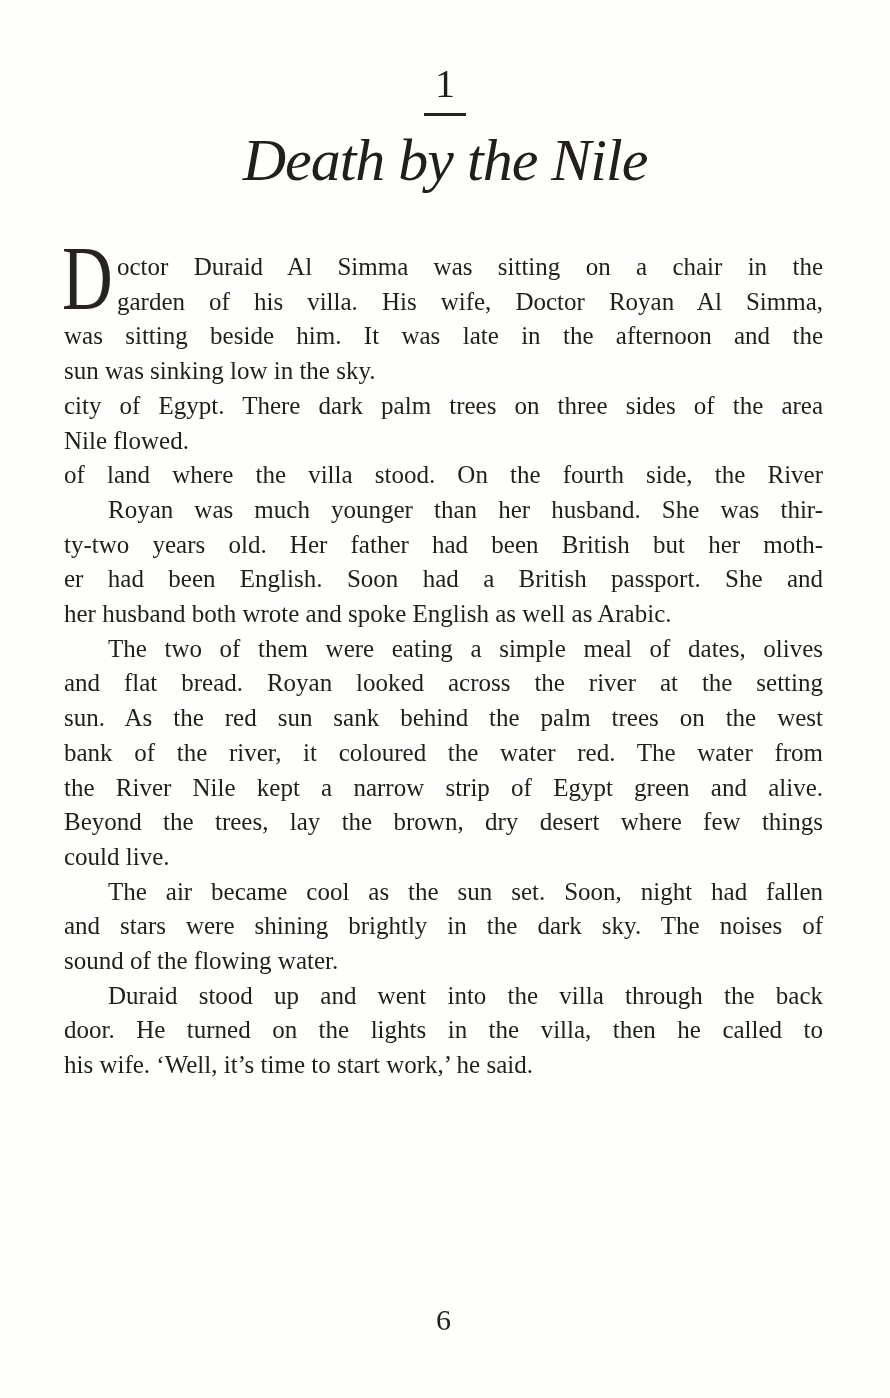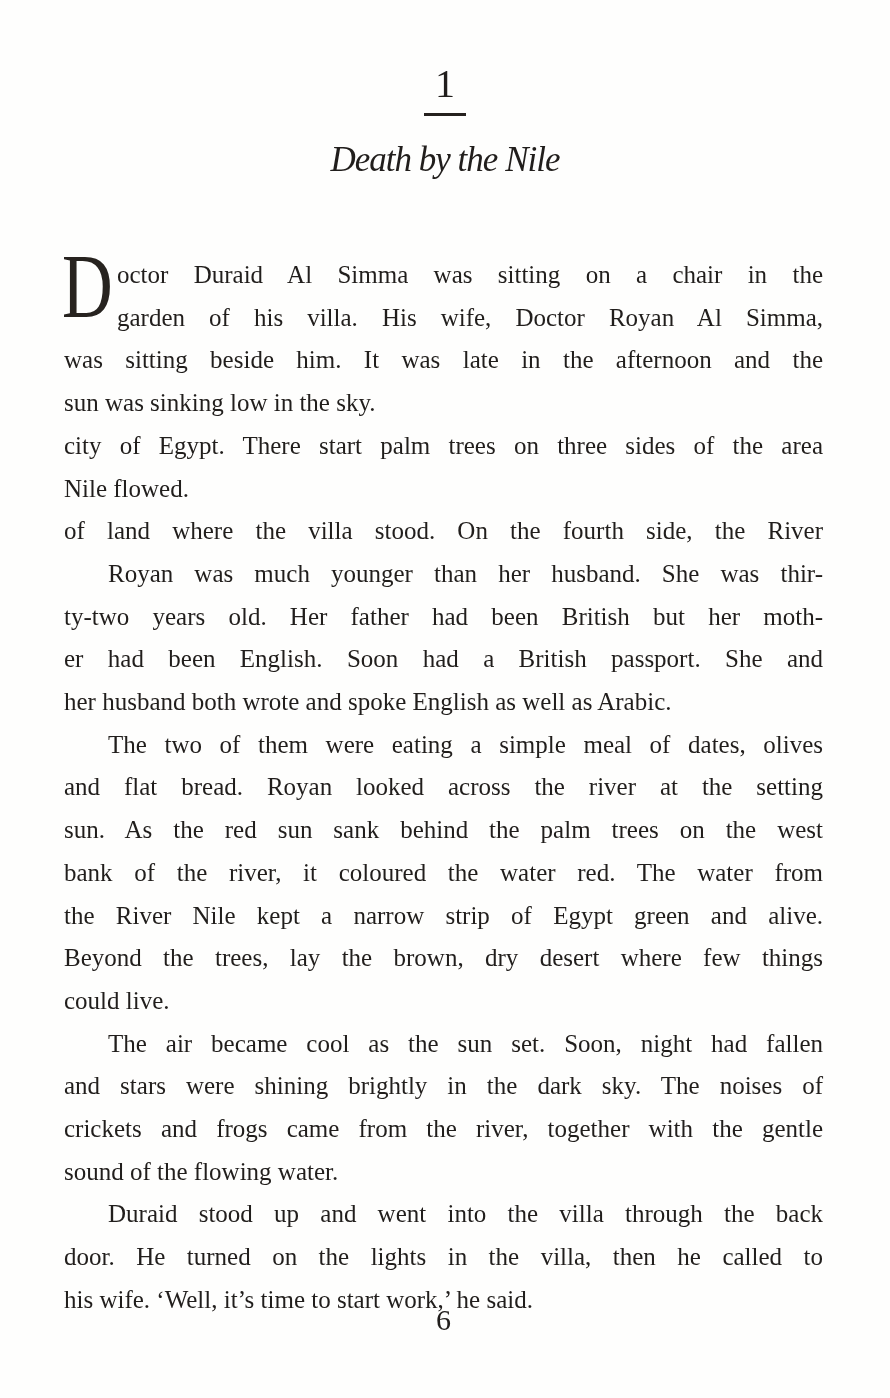--- a/index.html
+++ b/index.html
@@ -24,36 +24,35 @@
     display: inline-block;
     font-size: 40px; line-height: 44px;
     padding: 0 11px 7px 11px;
     border-bottom: 3px solid #25211e;
   }
   
   .chapter-title {
     position: absolute; top: 131px; left: 0; right: 0;
     text-align: center;
     font-style: italic;
-    font-size: 35px; line-height: 58px;
+    font-size: 60px; line-height: 58px;
     letter-spacing: -1px;
   }
   
   .body-text {
     position: absolute; top: 250px; left: 64px;
     width: 759px;
     font-size: 25px;
     line-height: 34.7px;
   }
   .para { position: relative; margin: 0; }
   .line {
     text-align: justify;
     text-align-last: justify;
     white-space: normal;
-    margin-top: 8px;
   }
   .line.end { text-align-last: left; }
   .line.indent { padding-left: 44px; }
   .line.dc-pad { padding-left: 53px; }
   .dropcap {
     position: absolute; left: -2px; top: -16px;
     font-size: 90px; line-height: 90px;
     transform: scaleX(0.78);
     transform-origin: left top;
     color: #27231f;
@@ -79,21 +78,21 @@
 
   <div class="body-text">
       <div class="para">
         <span class="dropcap">D</span>
         <div class="line dc-pad">octor Duraid Al Simma was sitting on a chair in the</div>
         <div class="line dc-pad">garden of his villa. His wife, Doctor Royan Al Simma,</div>
         <div class="line">was sitting beside him. It was late in the afternoon and the</div>
         <div class="line end">sun was sinking low in the sky.</div>
       </div>
       <div class="para">
-        <div class="line">city of Egypt. There start palm trees on three sides of the area</div>
+        <div class="line">city of Egypt. There dark palm trees on three sides of the area</div>
         <div class="line end">Nile flowed.</div>
         <div class="line">of land where the villa stood. On the fourth side, the River</div>
       </div>
       <div class="para">
         <div class="line indent">Royan was much younger than her husband. She was thir-</div>
         <div class="line">ty-two years old. Her father had been British but her moth-</div>
         <div class="line">er had been English. Soon had a British passport. She and</div>
         <div class="line end">her husband both wrote and spoke English as well as Arabic.</div>
       </div>
       <div class="para">
@@ -101,21 +100,20 @@
         <div class="line">and flat bread. Royan looked across the river at the setting</div>
         <div class="line">sun. As the red sun sank behind the palm trees on the west</div>
         <div class="line">bank of the river, it coloured the water red. The water from</div>
         <div class="line">the River Nile kept a narrow strip of Egypt green and alive.</div>
         <div class="line">Beyond the trees, lay the brown, dry desert where few things</div>
         <div class="line end">could live.</div>
       </div>
       <div class="para">
         <div class="line indent">The air became cool as the sun set. Soon, night had fallen</div>
         <div class="line">and stars were shining brightly in the dark sky. The noises of</div>
-        <div class="line">crickets and frogs came from the river, together with the gentle</div>
         <div class="line end">sound of the flowing water.</div>
       </div>
       <div class="para">
         <div class="line indent">Duraid stood up and went into the villa through the back</div>
         <div class="line">door. He turned on the lights in the villa, then he called to</div>
         <div class="line end">his wife. ‘Well, it’s time to start work,’ he said.</div>
       </div>
     </div>
 
   <div class="page-num">6</div>

